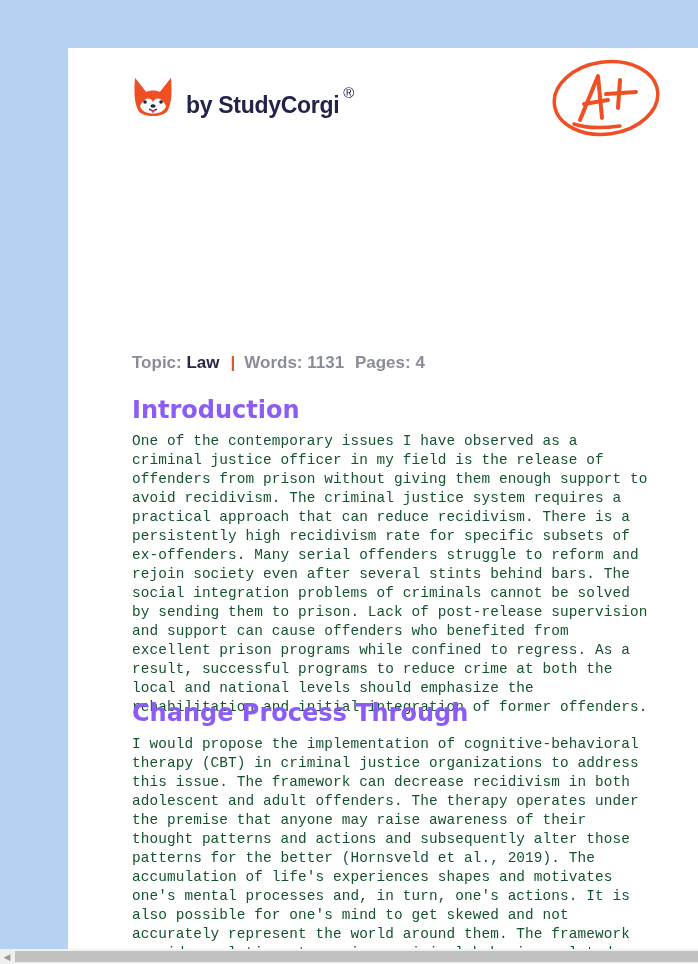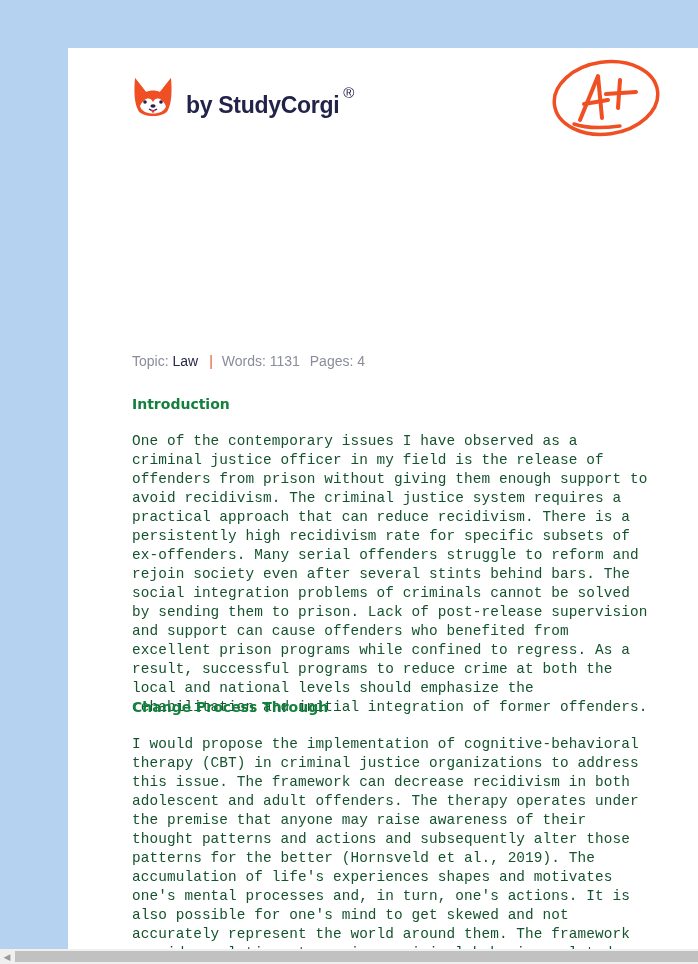--- a/index.html
+++ b/index.html
@@ -72,42 +72,43 @@
       font-size: 26.5px;
       line-height: 41.5px;
       color: #272846;
       letter-spacing: -0.2px;
     }
     .meta {
       position: absolute;
       left: 64px;
       top: 305px;
       font-family: "Liberation Sans", sans-serif;
-      font-size: 14px;
+      font-size: 17px;
       color: #8a8d99;
       white-space: nowrap;
+      font-weight: bold;
     }
     .meta .topic-val {
       color: #272846;
     }
     .meta .sep {
       color: #e0562b;
       margin: 0 9px 0 11px;
     }
     .meta .pages {
       margin-left: 6px;
     }
     .h2 {
       position: absolute;
       left: 64px;
       margin: 0;
       font-family: "DejaVu Sans", sans-serif;
       font-weight: 700;
-      font-size: 14px;
-      color: #15803d;
+      font-size: 24px;
+      color: #8b5cf6;
     }
     .para {
       position: absolute;
       left: 64px;
       width: 516px;
       margin: 0;
       font-family: Liberation Mono, monospace;
       font-size: 14.4px;
       line-height: 19px;
       color: #14532d;

